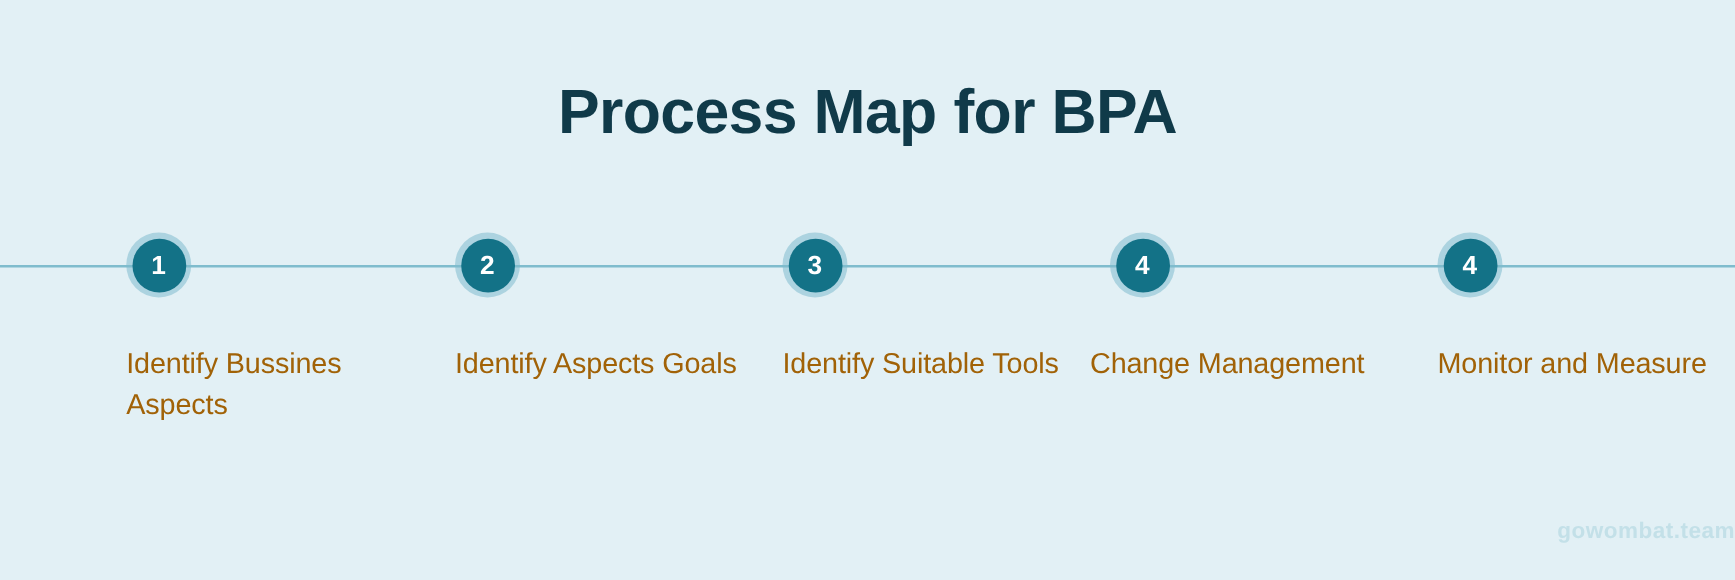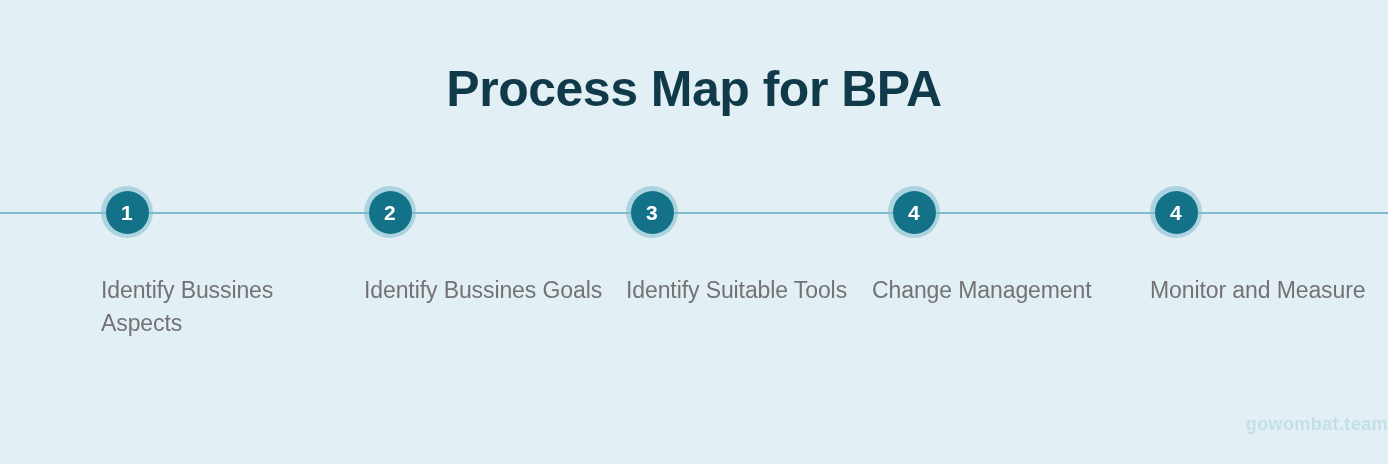--- a/index.html
+++ b/index.html
@@ -95,21 +95,21 @@
   }
 
   
   .step-label {
     position: absolute;
     top: 274px;
     width: 250px;
     font-size: 23px;
     font-weight: normal;
     line-height: 33px;
-    color: #737373;
+    color: #a16207;
     letter-spacing: -0.1px;
   }
 
   
   .footer {
     position: absolute;
     top: 412px;
     left: 0;
     width: 1388px;
     text-align: right;
@@ -168,21 +168,21 @@
         <div class="step-disc">
           <span class="step-number">4</span>
         </div>
       </div>
     </div>
 
   </div>
 
   <div class="step-label" style="left:101px;">Identify Bussines Aspects</div>
 
-  <div class="step-label" style="left:364px;">Identify Bussines Goals</div>
+  <div class="step-label" style="left:364px;">Identify Aspects Goals</div>
 
   <div class="step-label" style="left:626px;">Identify Suitable Tools</div>
 
   <div class="step-label" style="left:872px;">Change Management</div>
 
   <div class="step-label" style="left:1150px;">Monitor and Measure</div>
 
   <div class="footer">gowombat.team</div>
 
 </div>

